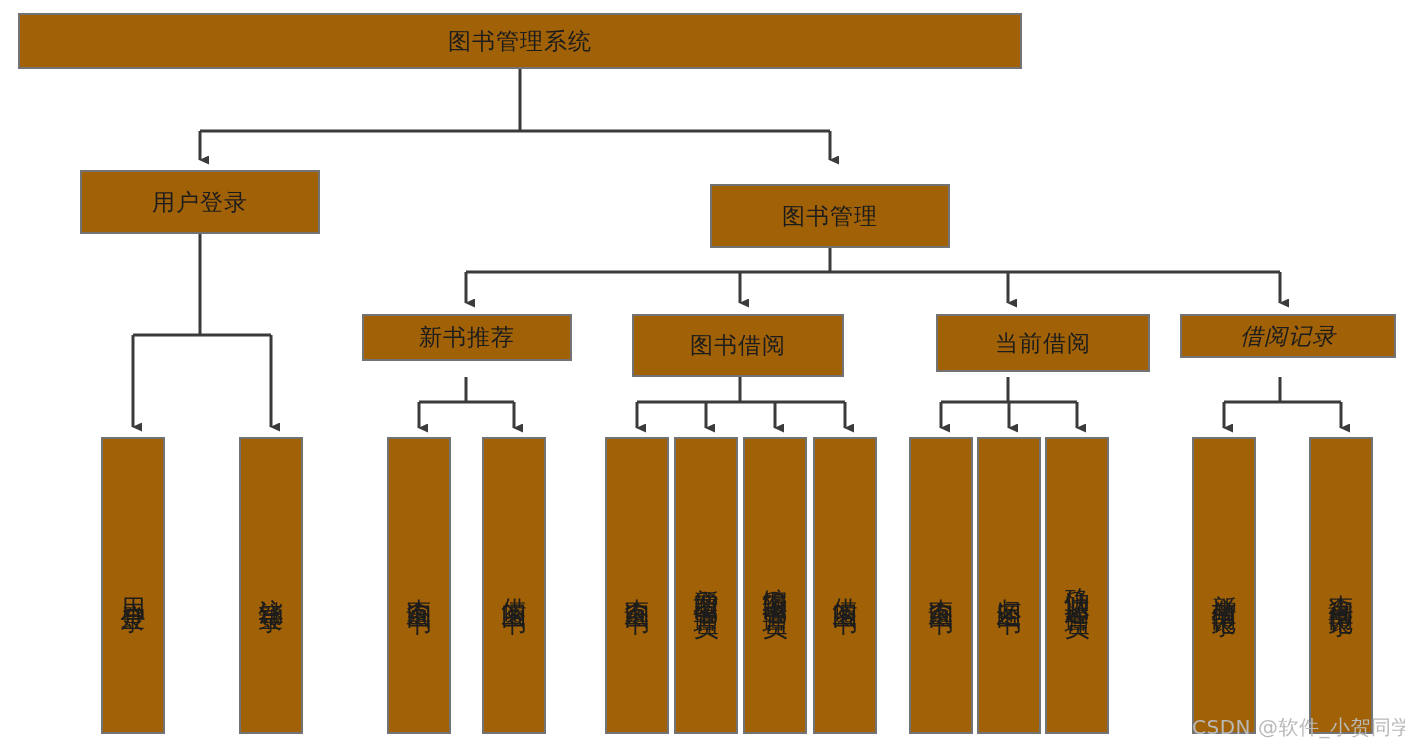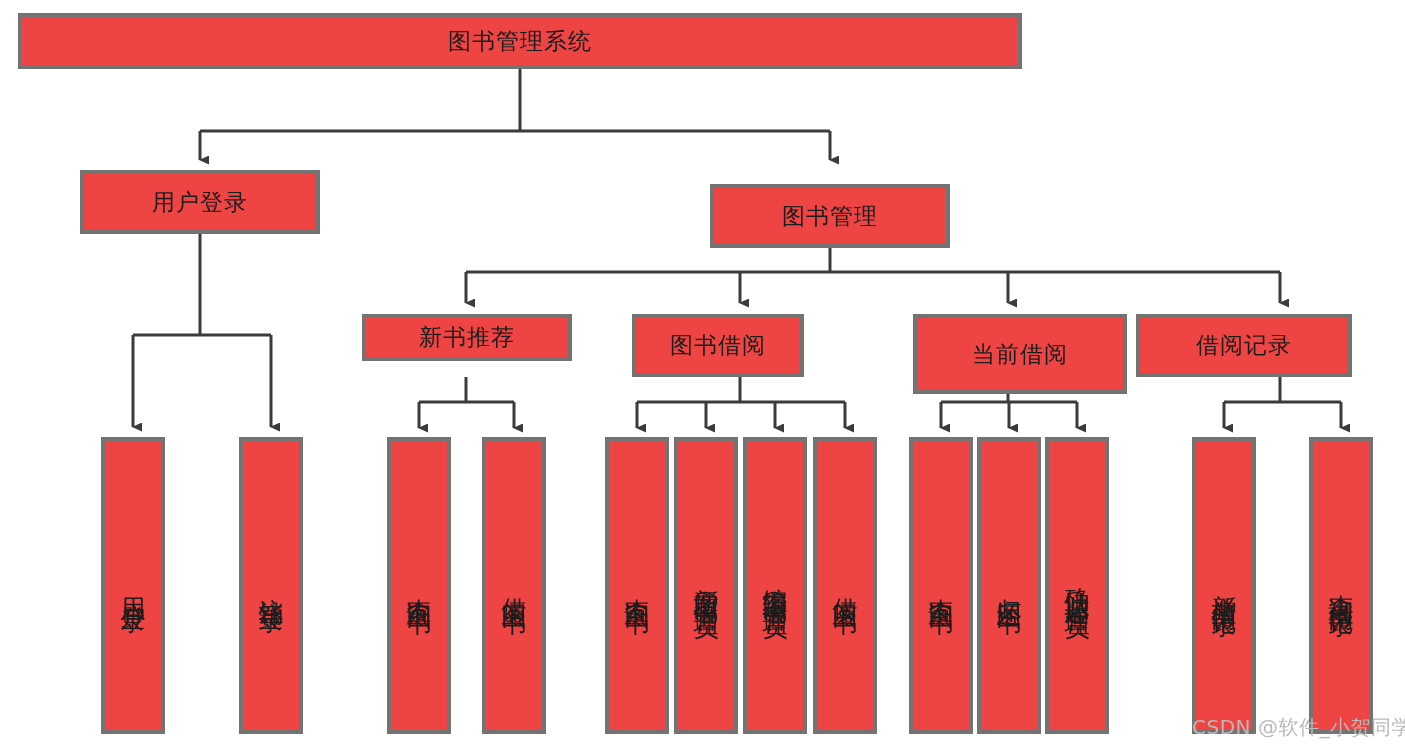--- a/index.html
+++ b/index.html
@@ -21,22 +21,22 @@
   #diagram-svg {
     position: absolute;
     left: 0;
     top: 0;
     width: 1405px;
     height: 747px;
   }
   .node {
     position: absolute;
     box-sizing: border-box;
-    border: 4px solid #737373;
-    background: #ef4444;
+    border: 2px solid #737373;
+    background: #a16207;
     display: flex;
     align-items: center;
     justify-content: center;
     color: #1c1c1c;
   }
   .node-label {
     display: block;
     text-align: center;
     line-height: 1.25;
     color: #1c1c1c;
@@ -134,29 +134,29 @@
   </div>
 
   <div class="node horizontal" style="left:710px; top:184px; width:240px; height:64px;">
     <span class="node-label">图书管理</span>
   </div>
 
   <div class="node horizontal" style="left:362px; top:314px; width:210px; height:47px;">
     <span class="node-label">新书推荐</span>
   </div>
 
-  <div class="node horizontal" style="left:632px; top:314px; width:172px; height:63px;">
+  <div class="node horizontal" style="left:632px; top:314px; width:212px; height:63px;">
     <span class="node-label">图书借阅</span>
   </div>
 
-  <div class="node horizontal" style="left:913px; top:314px; width:214px; height:80px;">
+  <div class="node horizontal" style="left:936px; top:314px; width:214px; height:58px;">
     <span class="node-label">当前借阅</span>
   </div>
 
-  <div class="node horizontal" style="left:1136px; top:314px; width:216px; height:63px;">
+  <div class="node horizontal" style="left:1180px; top:314px; width:216px; height:44px;font-style:italic;">
     <span class="node-label">借阅记录</span>
   </div>
 
   <div class="node vertical" style="left:101px; top:437px; width:64px; height:297px;">
     <span class="node-label">用户登录</span>
   </div>
 
   <div class="node vertical" style="left:239px; top:437px; width:64px; height:297px;">
     <span class="node-label">注销登录</span>
   </div>

